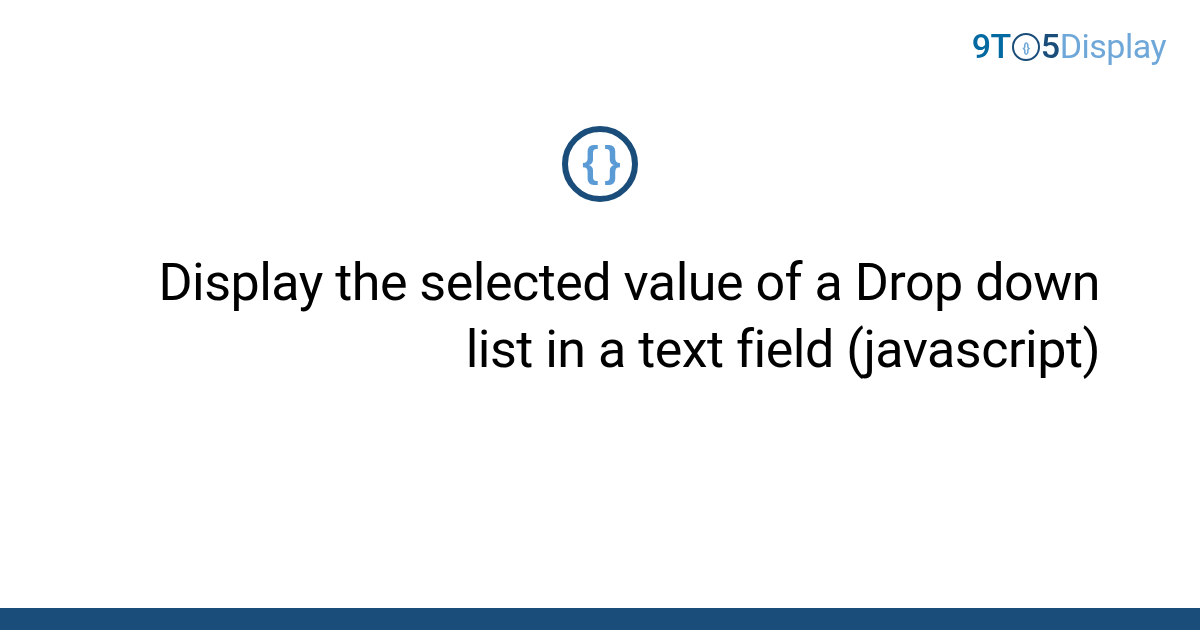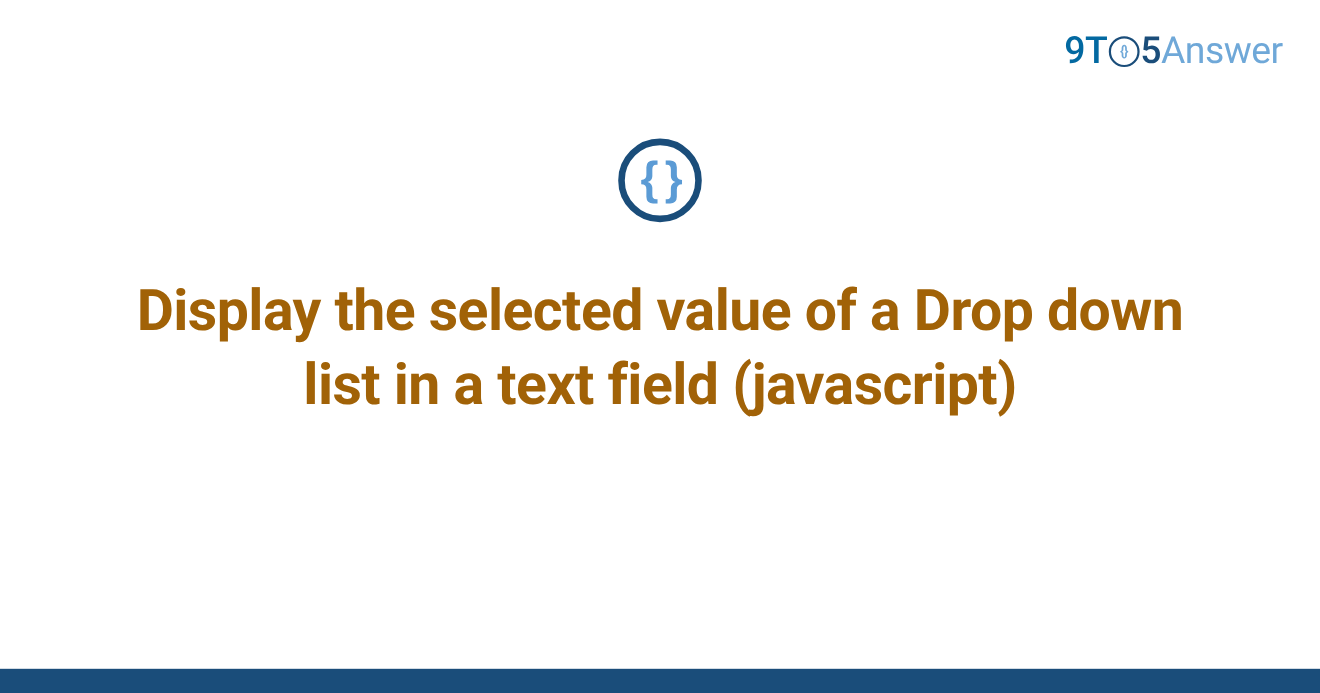--- a/index.html
+++ b/index.html
@@ -85,23 +85,23 @@
       font-weight: 700;
       color: #5b9bd5;
       letter-spacing: -3px;
       line-height: 1;
       font-family: "Segoe UI", Arial, sans-serif;
       position: relative;
       top: -2px;
     }
     .title {
       font-size: 52px;
-      font-weight: 700;
-      color: #a16207;
-      text-align: center;
+      font-weight: 400;
+      color: #000000;
+      text-align: right;
       line-height: 1.28;
       max-width: 1000px;
       letter-spacing: -0.5px;
     }
     .bottom-bar {
       position: absolute;
       bottom: 0;
       left: 0;
       right: 0;
       height: 22px;
@@ -112,21 +112,21 @@
 <body>
 
 <div class="logo">
   <span class="logo-9t">9T</span>
   <span class="logo-o-wrap">
     <span class="logo-o">
       <span class="logo-o-inner">{}</span>
     </span>
   </span>
   <span class="logo-5">5</span>
-  <span class="logo-answer">Answer</span>
+  <span class="logo-answer">Display</span>
 </div>
 
 <div class="content">
   <div class="icon-circle">
     <span class="icon-braces">{ }</span>
   </div>
   <h1 class="title">Display the selected value of a Drop down list in a text field (javascript)</h1>
 </div>
 
 <div class="bottom-bar"></div>

